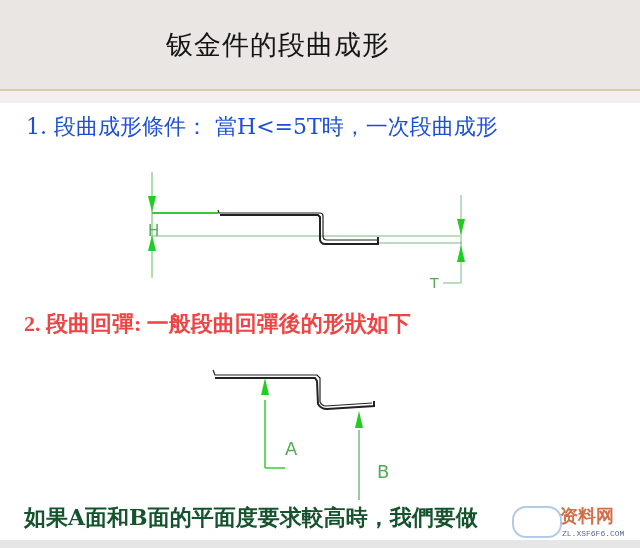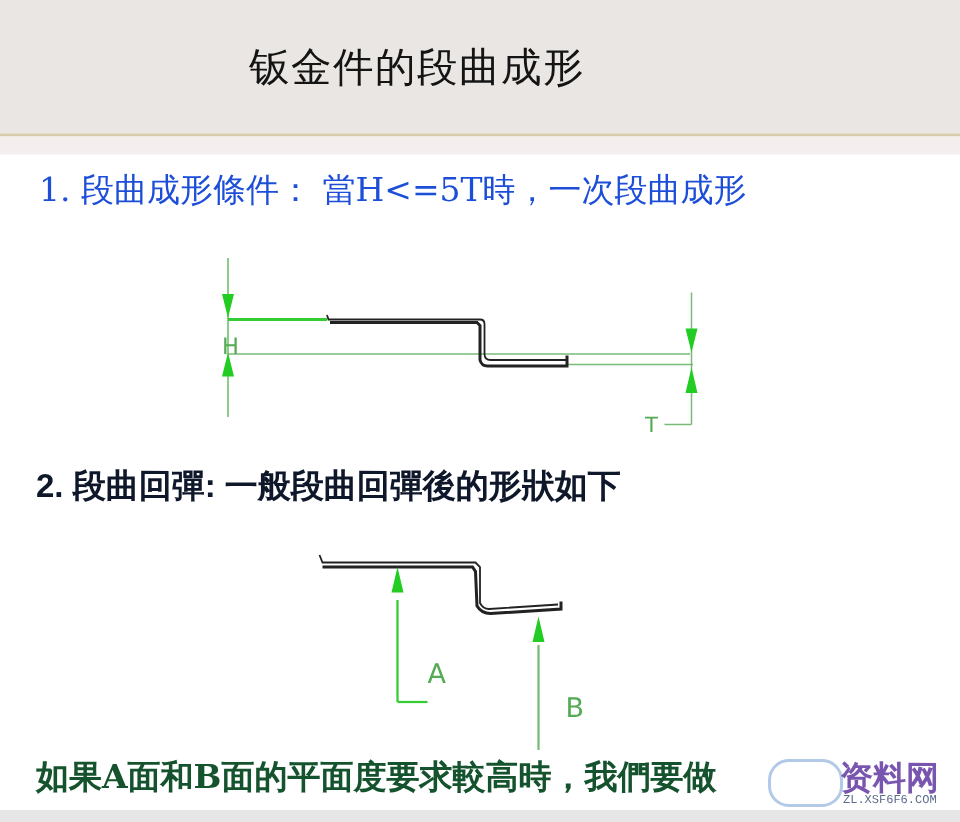--- a/index.html
+++ b/index.html
@@ -2,25 +2,25 @@
 <html><head>
 <meta charset="utf-8">
 <style>
   html, body { margin: 0; padding: 0; }
   body { width: 640px; height: 548px; overflow: hidden; background: #ffffff; position: relative; font-family: "DejaVu Sans", sans-serif; }
   .header { position: absolute; left: 0; top: 0; width: 640px; height: 89px; background: #e9e6e3; }
   .header-rule { position: absolute; left: 0; top: 89px; width: 640px; height: 2px; background: #d8ccae; }
   .header-band { position: absolute; left: 0; top: 91px; width: 640px; height: 12px; background: #f4eeee; }
   .title { position: absolute; left: 166px; top: 16px; font-size: 27px; color: #141414; letter-spacing: 1px; white-space: nowrap; margin-top: 11px; }
   .line1 { position: absolute; left: 26px; top: 112px; font-size: 22px; color: #1d4ed8; font-family: "DejaVu Serif", serif; white-space: nowrap; }
-  .line2 { position: absolute; left: 24px; top: 309px; font-size: 22px; color: #0f172a; font-weight: bold; font-family: Liberation Sans, sans-serif; white-space: nowrap; }
+  .line2 { position: absolute; left: 24px; top: 309px; font-size: 22px; color: #ef4444; font-weight: bold; font-family: Liberation Serif, serif; white-space: nowrap; }
   .line3 { position: absolute; left: 24px; top: 503px; font-size: 22px; color: #14532d; font-weight: bold; font-family: "DejaVu Serif", serif; white-space: nowrap; }
   .footer-band { position: absolute; left: 0; top: 540px; width: 640px; height: 8px; background: #e6e6e6; }
   svg.diag { position: absolute; left: 0; top: 0; }
-  .wm { position: absolute; left: 560px; top: 504px; font-size: 22px; color: #4c1d95; font-weight: bold; opacity: 0.75; white-space: nowrap; font-family: Liberation Serif, serif; }
+  .wm { position: absolute; left: 560px; top: 504px; font-size: 18px; color: #c2410c; font-weight: bold; opacity: 0.75; white-space: nowrap; font-family: Liberation Serif, serif; }
   .wm-sub { position: absolute; left: 562px; top: 529px; font-size: 8px; color: #5b6b8c; font-family: Liberation Mono, monospace; white-space: nowrap; }
   .wm-logo { position: absolute; left: 512px; top: 506px; width: 46px; height: 28px; border: 2px solid #7fa7d8; border-radius: 14px; opacity: 0.6; }
 </style>
 </head>
 <body>
 
 <div class="header"></div>
 <div class="header-rule"></div>
 <div class="header-band"></div>
 <div class="title">钣金件的段曲成形</div>

